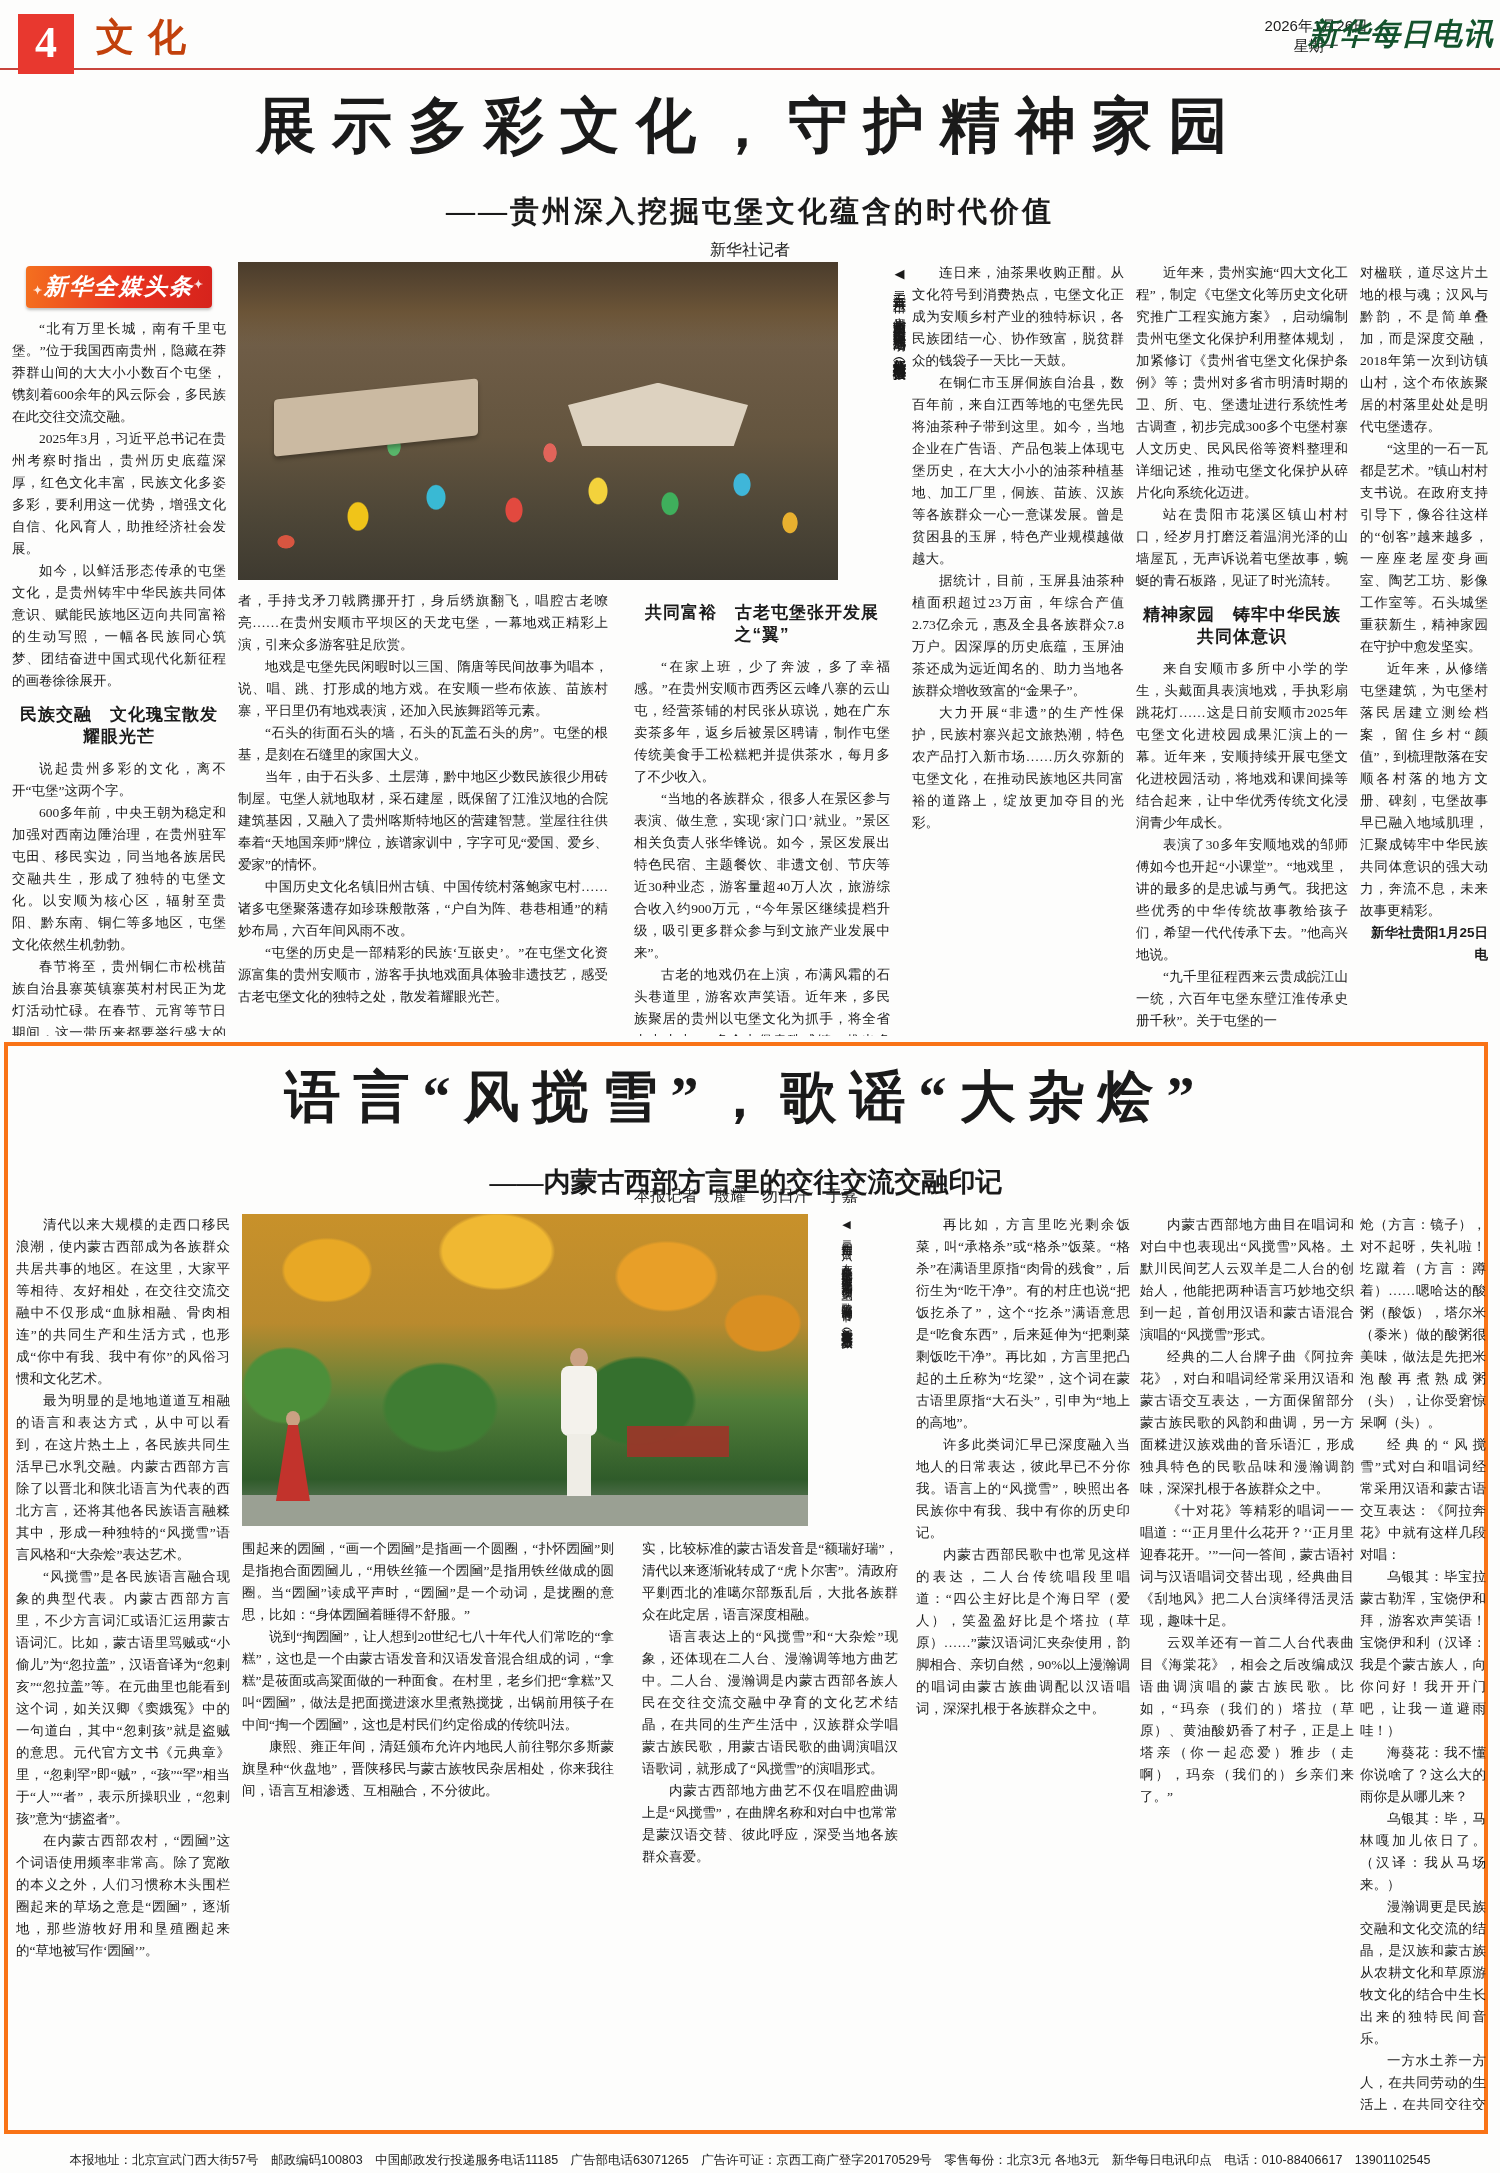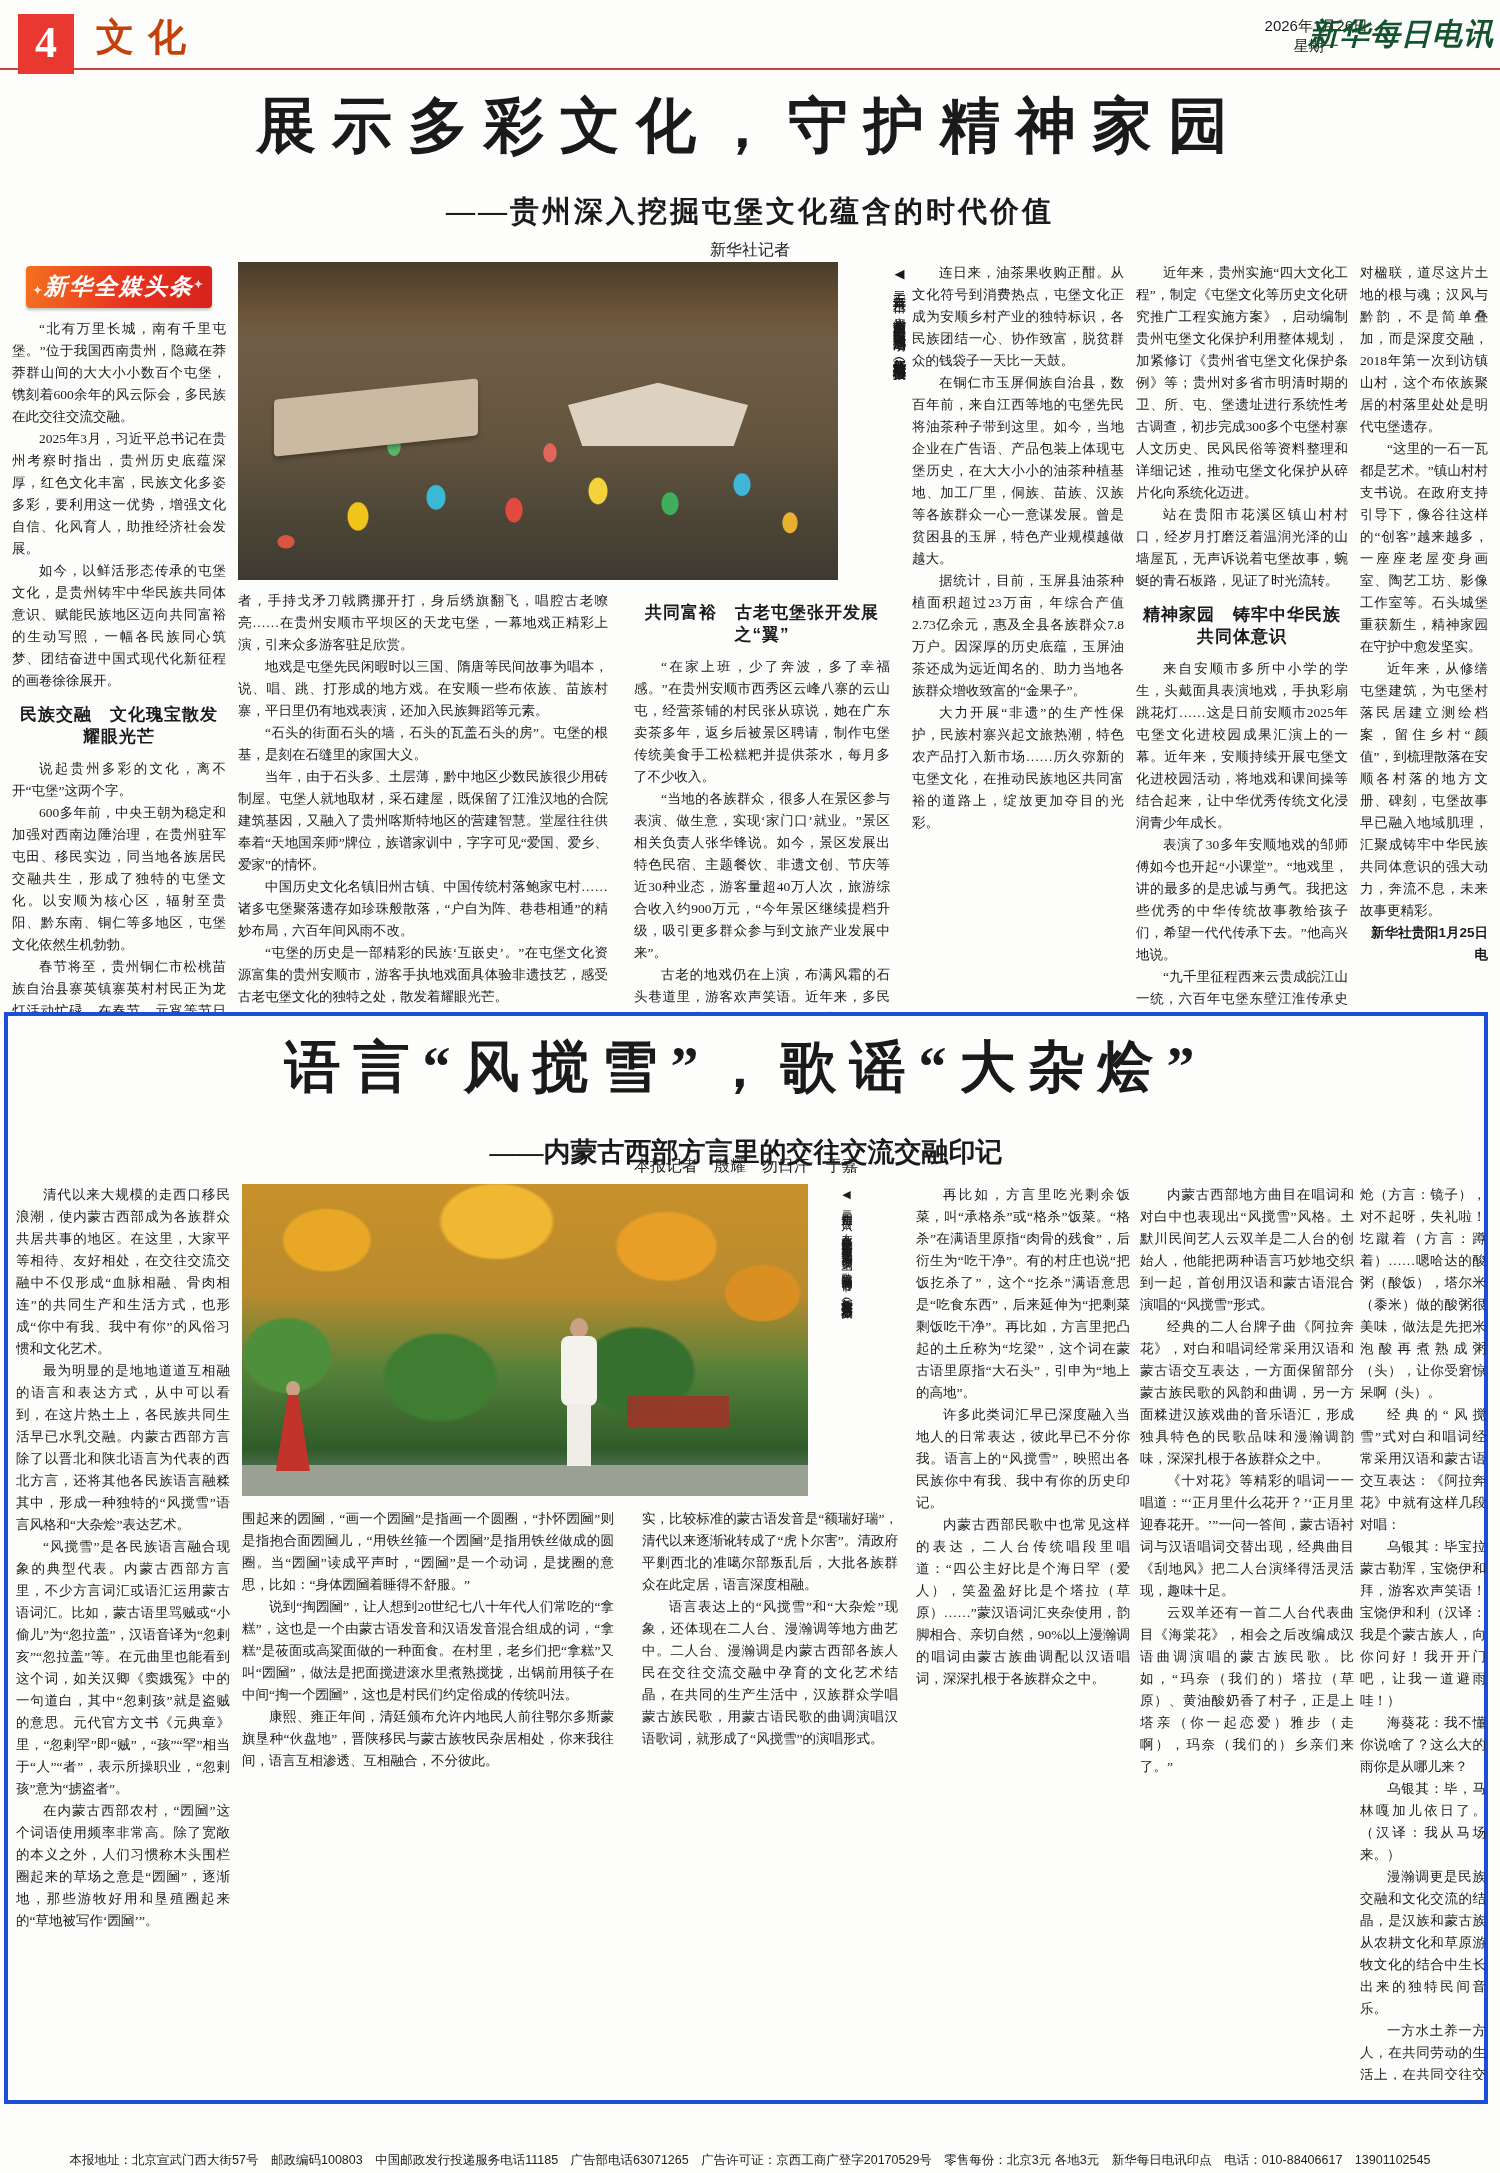--- a/index.html
+++ b/index.html
@@ -92,22 +92,22 @@
                  clip-path:polygon(35% 0,65% 0,100% 100%,0 100%);}
   .redwall{position:absolute;left:68%;bottom:22%;width:18%;height:10%;background:#a33128;opacity:.85;}
 
   .vcap{position:absolute;writing-mode:vertical-rl;font-size:13px;line-height:21px;
         letter-spacing:1px;overflow:hidden;}
   .vcap1{left:846px;top:196px;width:64px;height:312px;}
   .vcap2{left:804px;top:172px;width:42px;height:306px;font-size:11px;line-height:15px;}
   .vcap .credit{font-weight:700;font-family:"Liberation Sans","DejaVu Sans",sans-serif;}
 
   
-  .article2{position:absolute;left:4px;top:1012px;width:1484px;height:1092px;
-            border:4px solid #1d4ed8;background:#fdfdfc;box-sizing:border-box;}
+  .article2{position:absolute;left:4px;top:1042px;width:1484px;height:1092px;
+            border:4px solid #f97316;background:#fdfdfc;box-sizing:border-box;}
   .a2-headline{position:absolute;left:0;top:14px;width:100%;text-align:center;font-size:56px;
                font-weight:900;letter-spacing:13px;font-family:"Liberation Serif",serif;}
   .a2-subtitle{position:absolute;left:0;top:98px;width:100%;text-align:center;font-size:27px;font-weight:700;margin-top:20px;}
   .a2-byline{position:absolute;left:0;top:140px;width:100%;text-align:center;font-size:16px;color:#222;}
   .c1b{left:8px;top:168px;width:214px;height:896px;}
   .wideb{left:234px;top:492px;width:372px;height:572px;}
   .c4b{left:634px;top:492px;width:256px;height:572px;}
   .c5b{left:908px;top:168px;width:214px;height:896px;}
   .c6b{left:1132px;top:168px;width:214px;height:896px;}
   .c7b{left:1352px;top:168px;width:126px;height:896px;}
@@ -226,20 +226,21 @@
     </div>
 
     <div class="col wideb">
         <p class="para cont">围起来的圐圙，“画一个圐圙”是指画一个圆圈，“扑怀圐圙”则是指抱合面圐圙儿，“用铁丝箍一个圐圙”是指用铁丝做成的圆圈。当“圐圙”读成平声时，“圐圙”是一个动词，是拢圈的意思，比如：“身体圐圙着睡得不舒服。”</p>
         <p class="para p">说到“掏圐圙”，让人想到20世纪七八十年代人们常吃的“拿糕”，这也是一个由蒙古语发音和汉语发音混合组成的词，“拿糕”是莜面或高粱面做的一种面食。在村里，老乡们把“拿糕”又叫“圐圙”，做法是把面搅进滚水里煮熟搅拢，出锅前用筷子在中间“掏一个圐圙”，这也是村民们约定俗成的传统叫法。</p>
         <p class="para p">康熙、雍正年间，清廷颁布允许内地民人前往鄂尔多斯蒙旗垦种“伙盘地”，晋陕移民与蒙古族牧民杂居相处，你来我往间，语言互相渗透、互相融合，不分彼此。</p>
       </div>
     <div class="col c4b">
         <p class="para cont">实，比较标准的蒙古语发音是“额瑞好瑞”，清代以来逐渐讹转成了“虎卜尔害”。清政府平剿西北的准噶尔部叛乱后，大批各族群众在此定居，语言深度相融。</p>
         <p class="para p">语言表达上的“风搅雪”和“大杂烩”现象，还体现在二人台、漫瀚调等地方曲艺中。二人台、漫瀚调是内蒙古西部各族人民在交往交流交融中孕育的文化艺术结晶，在共同的生产生活中，汉族群众学唱蒙古族民歌，用蒙古语民歌的曲调演唱汉语歌词，就形成了“风搅雪”的演唱形式。</p>
+        <p class="para p">内蒙古西部地方曲艺不仅在唱腔曲调上是“风搅雪”，在曲牌名称和对白中也常常是蒙汉语交替、彼此呼应，深受当地各族群众喜爱。</p>
       </div>
     <div class="col c5b">
         <p class="para p">再比如，方言里吃光剩余饭菜，叫“承格杀”或“格杀”饭菜。“格杀”在满语里原指“肉骨的残食”，后衍生为“吃干净”。有的村庄也说“把饭扢杀了”，这个“扢杀”满语意思是“吃食东西”，后来延伸为“把剩菜剩饭吃干净”。再比如，方言里把凸起的土丘称为“圪梁”，这个词在蒙古语里原指“大石头”，引申为“地上的高地”。</p>
         <p class="para p">许多此类词汇早已深度融入当地人的日常表达，彼此早已不分你我。语言上的“风搅雪”，映照出各民族你中有我、我中有你的历史印记。</p>
         <p class="para p">内蒙古西部民歌中也常见这样的表达，二人台传统唱段里唱道：“四公主好比是个海日罕（爱人），笑盈盈好比是个塔拉（草原）……”蒙汉语词汇夹杂使用，韵脚相合、亲切自然，90%以上漫瀚调的唱词由蒙古族曲调配以汉语唱词，深深扎根于各族群众之中。</p>
       </div>
     <div class="col c6b">
         <p class="para p">内蒙古西部地方曲目在唱词和对白中也表现出“风搅雪”风格。土默川民间艺人云双羊是二人台的创始人，他能把两种语言巧妙地交织到一起，首创用汉语和蒙古语混合演唱的“风搅雪”形式。</p>
         <p class="para p">经典的二人台牌子曲《阿拉奔花》，对白和唱词经常采用汉语和蒙古语交互表达，一方面保留部分蒙古族民歌的风韵和曲调，另一方面糅进汉族戏曲的音乐语汇，形成独具特色的民歌品味和漫瀚调韵味，深深扎根于各族群众之中。</p>
         <p class="para p">《十对花》等精彩的唱词一一唱道：“‘正月里什么花开？’‘正月里迎春花开。’”一问一答间，蒙古语衬词与汉语唱词交替出现，经典曲目《刮地风》把二人台演绎得活灵活现，趣味十足。</p>

